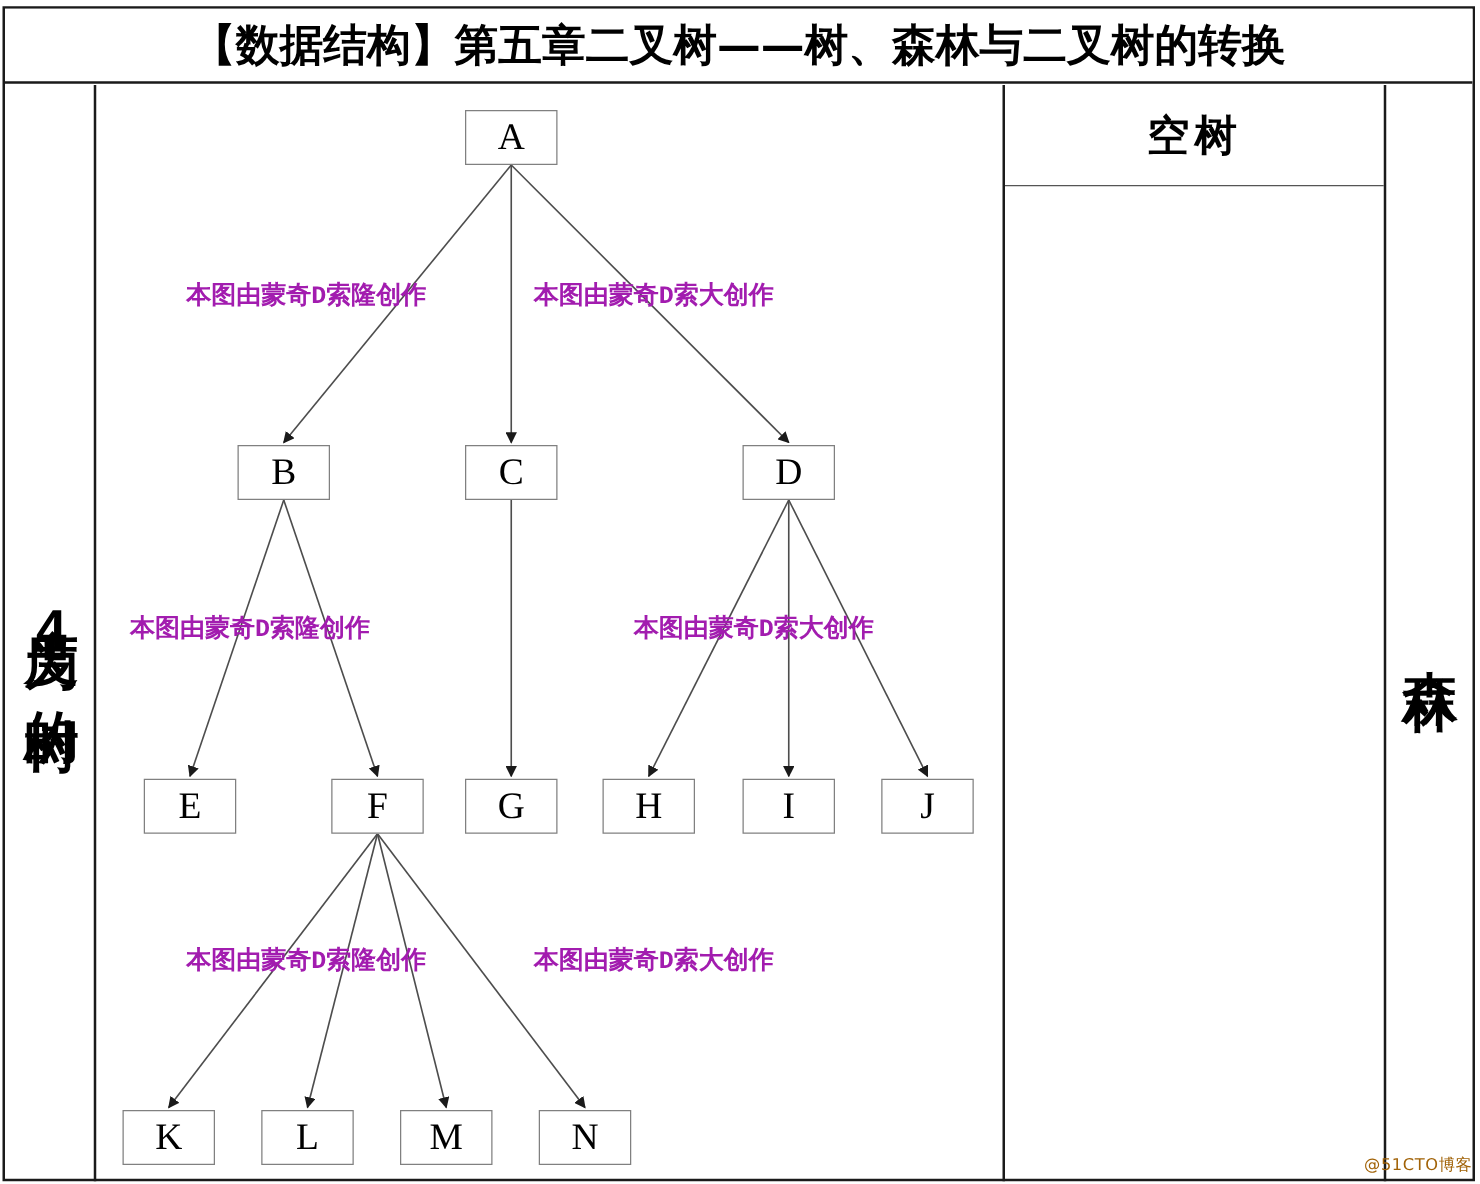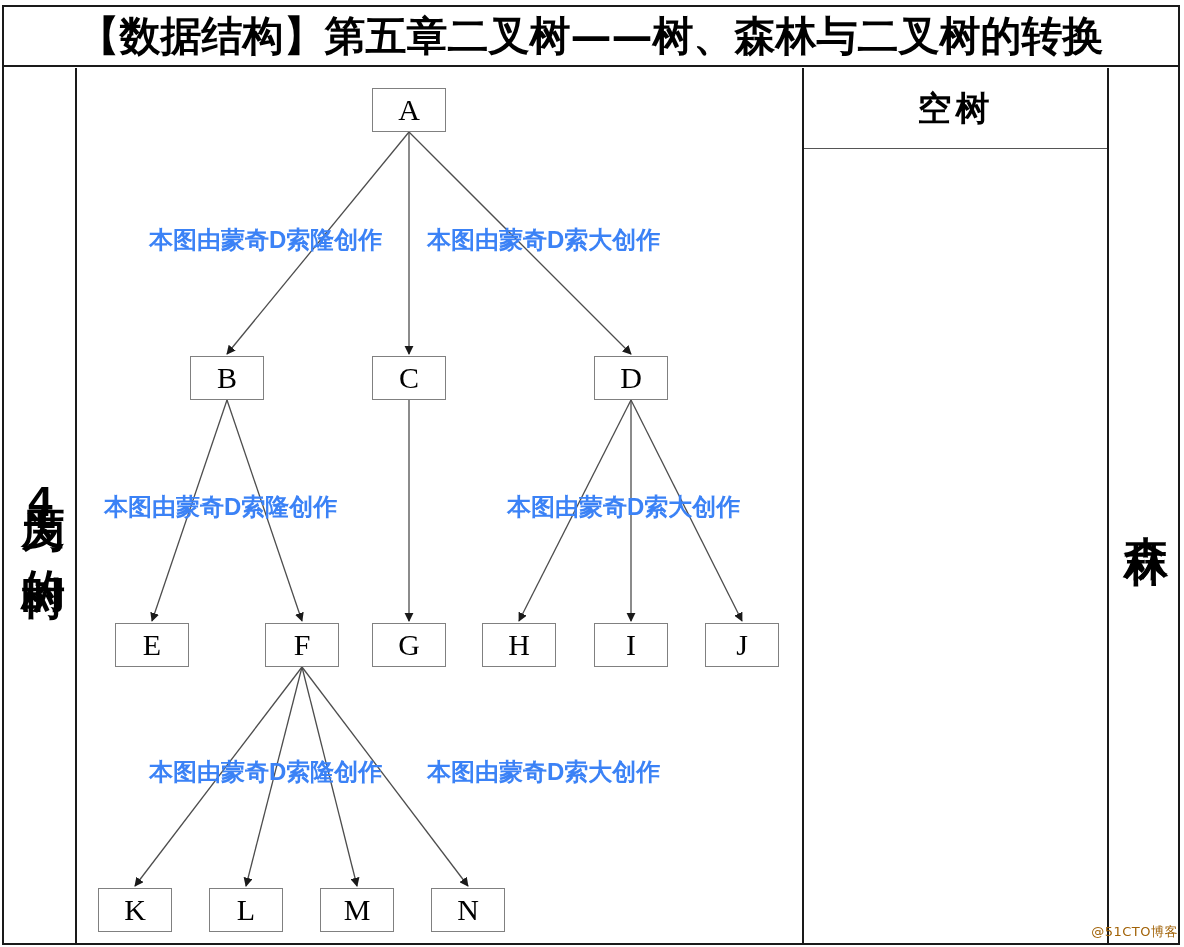--- a/index.html
+++ b/index.html
@@ -41,21 +41,21 @@
     display: flex;
     align-items: center;
     justify-content: center;
     box-sizing: border-box;
     border-bottom: 2px solid #1a1a1a;
     background: #ffffff;
   }
   #title-text {
     font-family: "DejaVu Serif", "Liberation Serif", serif;
     font-weight: bold;
-    font-size: 41px;
+    font-size: 35px;
     color: #000000;
     letter-spacing: 0px;
     white-space: nowrap;
     text-align: right;
   }
 
   
   .vdiv {
     position: absolute;
     width: 2px;
@@ -71,21 +71,21 @@
     background: #555555;
   }
   #div-empty-row { left: 804px; top: 148px; width: 303px; }
 
   
   .vlabel {
     position: absolute;
     display: flex;
     align-items: center;
     justify-content: center;
-    font-family: Liberation Mono, monospace;
+    font-family: Liberation Sans, sans-serif;
     font-weight: bold;
     color: #000000;
     text-align: center;
   }
   #label-left {
     left: 6px;
     top: 68px;
     width: 69px;
     height: 877px;
     font-size: 44px;
@@ -139,24 +139,24 @@
     justify-content: center;
     font-family: "Liberation Serif", "DejaVu Serif", serif;
     font-size: 30px;
     color: #000000;
     line-height: 1;
   }
 
   
   .wm {
     position: absolute;
-    color: #3b82f6;
-    font-family: Liberation Sans, sans-serif;
+    color: #a21caf;
+    font-family: Liberation Mono, monospace;
     font-weight: bold;
-    font-size: 24px;
+    font-size: 20px;
     white-space: nowrap;
     line-height: 1;
   }
 
   
   #corner-watermark {
     position: absolute;
     right: 6px;
     bottom: 6px;
     font-family: "DejaVu Sans", "Liberation Sans", sans-serif;

